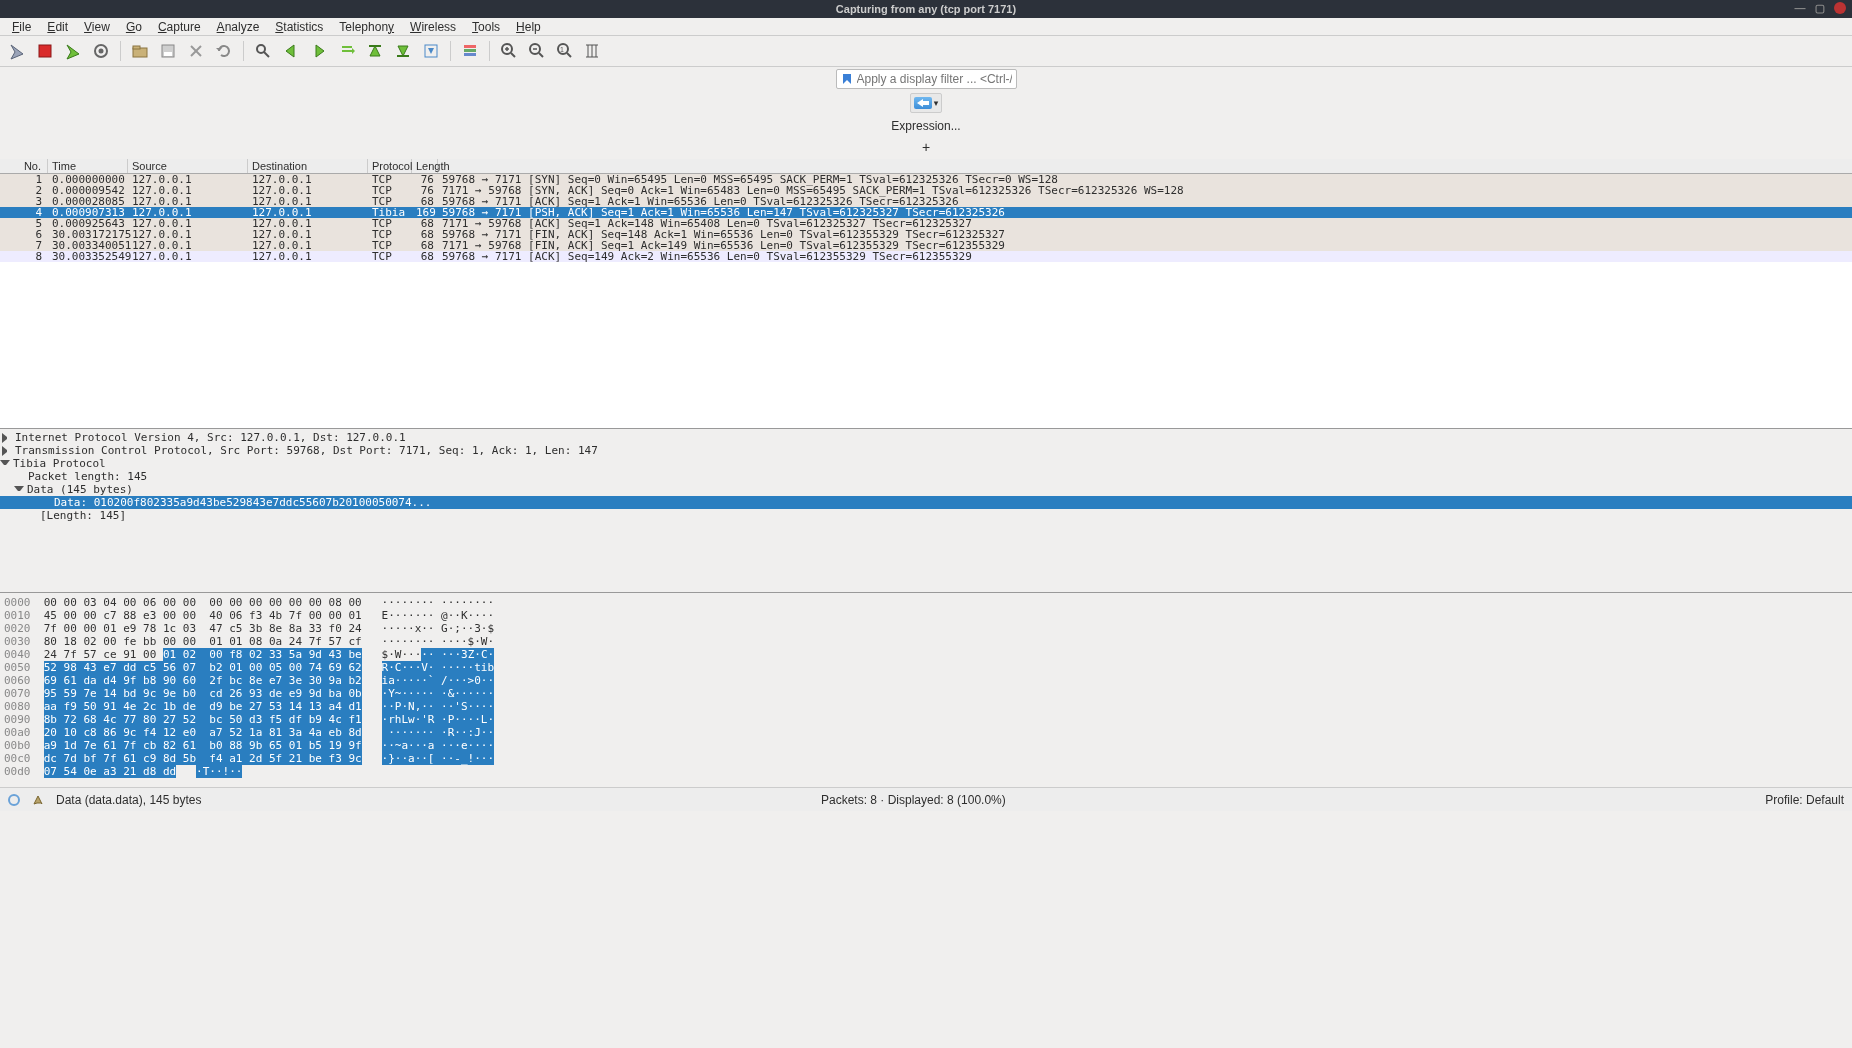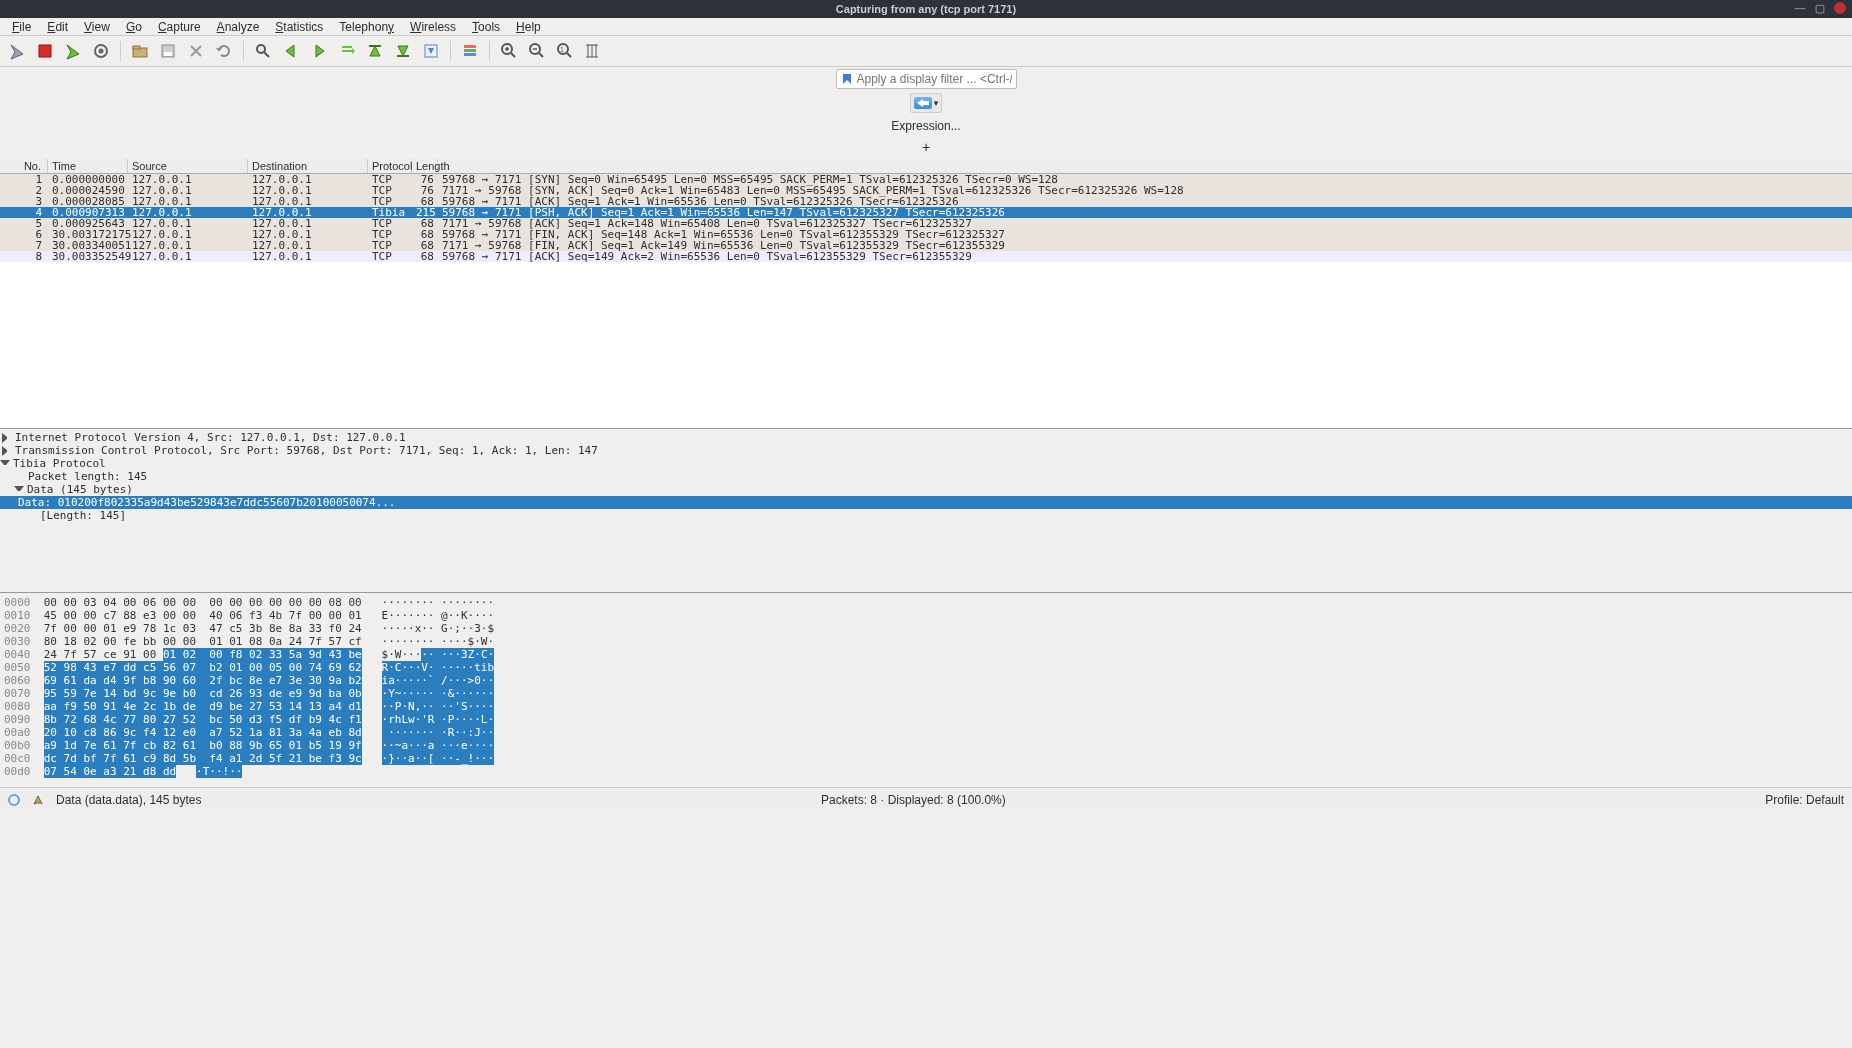--- a/index.html
+++ b/index.html
@@ -248,21 +248,21 @@
       <div class="col-no">1</div>
       <div class="col-time">0.000000000</div>
       <div class="col-src">127.0.0.1</div>
       <div class="col-dst">127.0.0.1</div>
       <div class="col-proto">TCP</div>
       <div class="col-len">76</div>
       <div class="col-info">59768 → 7171 [SYN] Seq=0 Win=65495 Len=0 MSS=65495 SACK_PERM=1 TSval=612325326 TSecr=0 WS=128</div>
     </div>
     <div class="pkt-row grey">
       <div class="col-no">2</div>
-      <div class="col-time">0.000024590</div>
+      <div class="col-time">0.000009542</div>
       <div class="col-src">127.0.0.1</div>
       <div class="col-dst">127.0.0.1</div>
       <div class="col-proto">TCP</div>
       <div class="col-len">76</div>
       <div class="col-info">7171 → 59768 [SYN, ACK] Seq=0 Ack=1 Win=65483 Len=0 MSS=65495 SACK_PERM=1 TSval=612325326 TSecr=612325326 WS=128</div>
     </div>
     <div class="pkt-row grey">
       <div class="col-no">3</div>
       <div class="col-time">0.000028085</div>
       <div class="col-src">127.0.0.1</div>
@@ -270,21 +270,21 @@
       <div class="col-proto">TCP</div>
       <div class="col-len">68</div>
       <div class="col-info">59768 → 7171 [ACK] Seq=1 Ack=1 Win=65536 Len=0 TSval=612325326 TSecr=612325326</div>
     </div>
     <div class="pkt-row sel">
       <div class="col-no">4</div>
       <div class="col-time">0.000907313</div>
       <div class="col-src">127.0.0.1</div>
       <div class="col-dst">127.0.0.1</div>
       <div class="col-proto">Tibia</div>
-      <div class="col-len">215</div>
+      <div class="col-len">169</div>
       <div class="col-info">59768 → 7171 [PSH, ACK] Seq=1 Ack=1 Win=65536 Len=147 TSval=612325327 TSecr=612325326</div>
     </div>
     <div class="pkt-row grey">
       <div class="col-no">5</div>
       <div class="col-time">0.000925643</div>
       <div class="col-src">127.0.0.1</div>
       <div class="col-dst">127.0.0.1</div>
       <div class="col-proto">TCP</div>
       <div class="col-len">68</div>
       <div class="col-info">7171 → 59768 [ACK] Seq=1 Ack=148 Win=65408 Len=0 TSval=612325327 TSecr=612325327</div>
@@ -317,21 +317,21 @@
       <div class="col-info">59768 → 7171 [ACK] Seq=149 Ack=2 Win=65536 Len=0 TSval=612355329 TSecr=612355329</div>
     </div>
   </div>
 
 <div class="details">
   <div class="dt-row"><span class="dt-caret caret-right"></span><span>Internet Protocol Version 4, Src: 127.0.0.1, Dst: 127.0.0.1</span></div>
   <div class="dt-row"><span class="dt-caret caret-right"></span><span>Transmission Control Protocol, Src Port: 59768, Dst Port: 7171, Seq: 1, Ack: 1, Len: 147</span></div>
   <div class="dt-row"><span class="dt-caret caret-down"></span><span>Tibia Protocol</span></div>
   <div class="dt-row" style="padding-left:28px;"><span>Packet length: 145</span></div>
   <div class="dt-row" style="padding-left:14px;"><span class="dt-caret caret-down"></span><span>Data (145 bytes)</span></div>
-  <div class="dt-row dt-hl" style="padding-left:18px;text-align:center;"><span>Data: 010200f802335a9d43be529843e7ddc55607b20100050074...</span></div>
+  <div class="dt-row dt-hl" style="padding-left:54px;text-align:center;"><span>Data: 010200f802335a9d43be529843e7ddc55607b20100050074...</span></div>
   <div class="dt-row" style="padding-left:40px;"><span>[Length: 145]</span></div>
 </div>
 
 <div class="hex-pane" id="hex-pane"><div><span class="hex-offset">0000</span>  <span class="hex-group1">00 00 03 04 00 06 00 00  00 00 00 00 00 00 08 00</span>   <span>········ ········</span></div><div><span class="hex-offset">0010</span>  <span class="hex-group1">45 00 00 c7 88 e3 00 00  40 06 f3 4b 7f 00 00 01</span>   <span>E······· @··K····</span></div><div><span class="hex-offset">0020</span>  <span class="hex-group1">7f 00 00 01 e9 78 1c 03  47 c5 3b 8e 8a 33 f0 24</span>   <span>·····x·· G·;··3·$</span></div><div><span class="hex-offset">0030</span>  <span class="hex-group1">80 18 02 00 fe bb 00 00  01 01 08 0a 24 7f 57 cf</span>   <span>········ ····$·W·</span></div><div><span class="hex-offset">0040</span>  <span class="hex-group1">24 7f 57 ce 91 00 </span><span class="hex-hi">01 02  00 f8 02 33 5a 9d 43 be</span>   <span>$·W···</span><span class="ascii-hi">·· ···3Z·C·</span></div><div><span class="hex-offset">0050</span>  <span class="hex-hi">52 98 43 e7 dd c5 56 07  b2 01 00 05 00 74 69 62</span>   <span class="ascii-hi">R·C···V· ·····tib</span></div><div><span class="hex-offset">0060</span>  <span class="hex-hi">69 61 da d4 9f b8 90 60  2f bc 8e e7 3e 30 9a b2</span>   <span class="ascii-hi">ia·····` /···&gt;0··</span></div><div><span class="hex-offset">0070</span>  <span class="hex-hi">95 59 7e 14 bd 9c 9e b0  cd 26 93 de e9 9d ba 0b</span>   <span class="ascii-hi">·Y~····· ·&amp;······</span></div><div><span class="hex-offset">0080</span>  <span class="hex-hi">aa f9 50 91 4e 2c 1b de  d9 be 27 53 14 13 a4 d1</span>   <span class="ascii-hi">··P·N,·· ··'S····</span></div><div><span class="hex-offset">0090</span>  <span class="hex-hi">8b 72 68 4c 77 80 27 52  bc 50 d3 f5 df b9 4c f1</span>   <span class="ascii-hi">·rhLw·'R ·P····L·</span></div><div><span class="hex-offset">00a0</span>  <span class="hex-hi">20 10 c8 86 9c f4 12 e0  a7 52 1a 81 3a 4a eb 8d</span>   <span class="ascii-hi"> ······· ·R··:J··</span></div><div><span class="hex-offset">00b0</span>  <span class="hex-hi">a9 1d 7e 61 7f cb 82 61  b0 88 9b 65 01 b5 19 9f</span>   <span class="ascii-hi">··~a···a ···e····</span></div><div><span class="hex-offset">00c0</span>  <span class="hex-hi">dc 7d bf 7f 61 c9 8d 5b  f4 a1 2d 5f 21 be f3 9c</span>   <span class="ascii-hi">·}··a··[ ··-_!···</span></div><div><span class="hex-offset">00d0</span>  <span class="hex-hi">07 54 0e a3 21 d8 dd</span>   <span class="ascii-hi">·T··!··</span></div></div>
 
 <div class="status-bar">
   <div class="status-left">
     <svg width="12" height="12">
         <circle cx="6" cy="6" r="5" fill="none" stroke="#6aa2d8" stroke-width="2"></circle>
       </svg>

